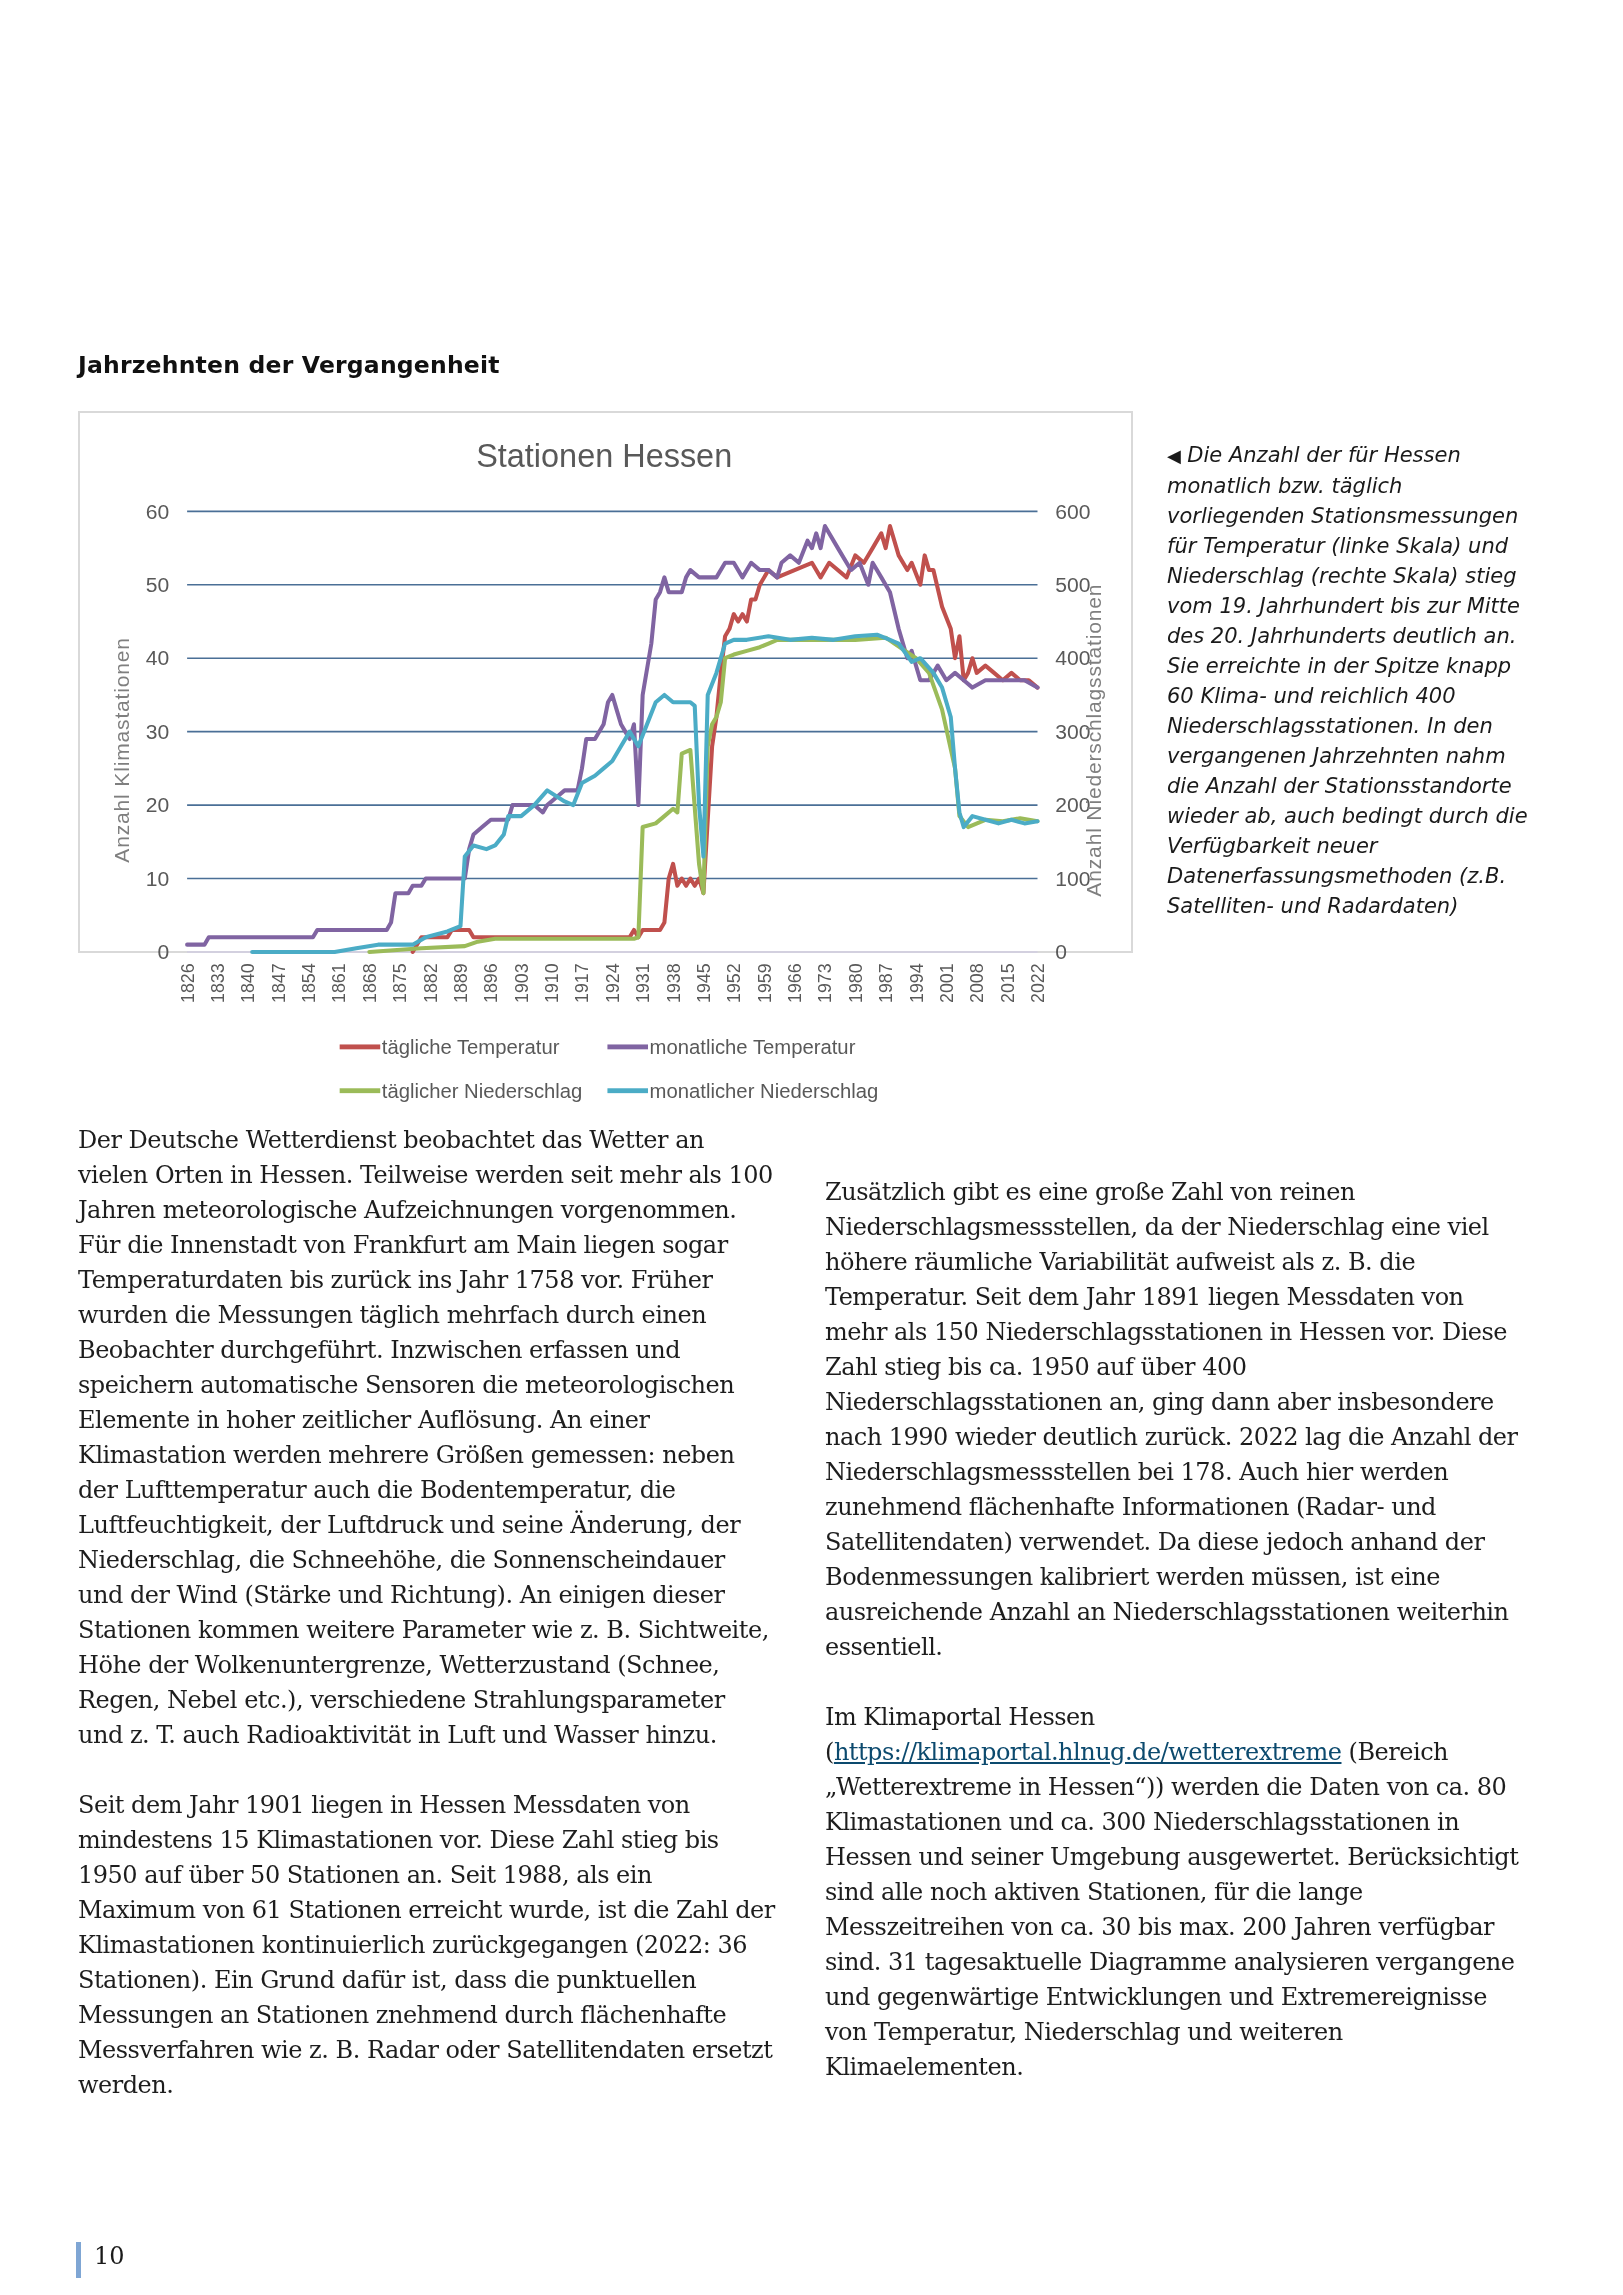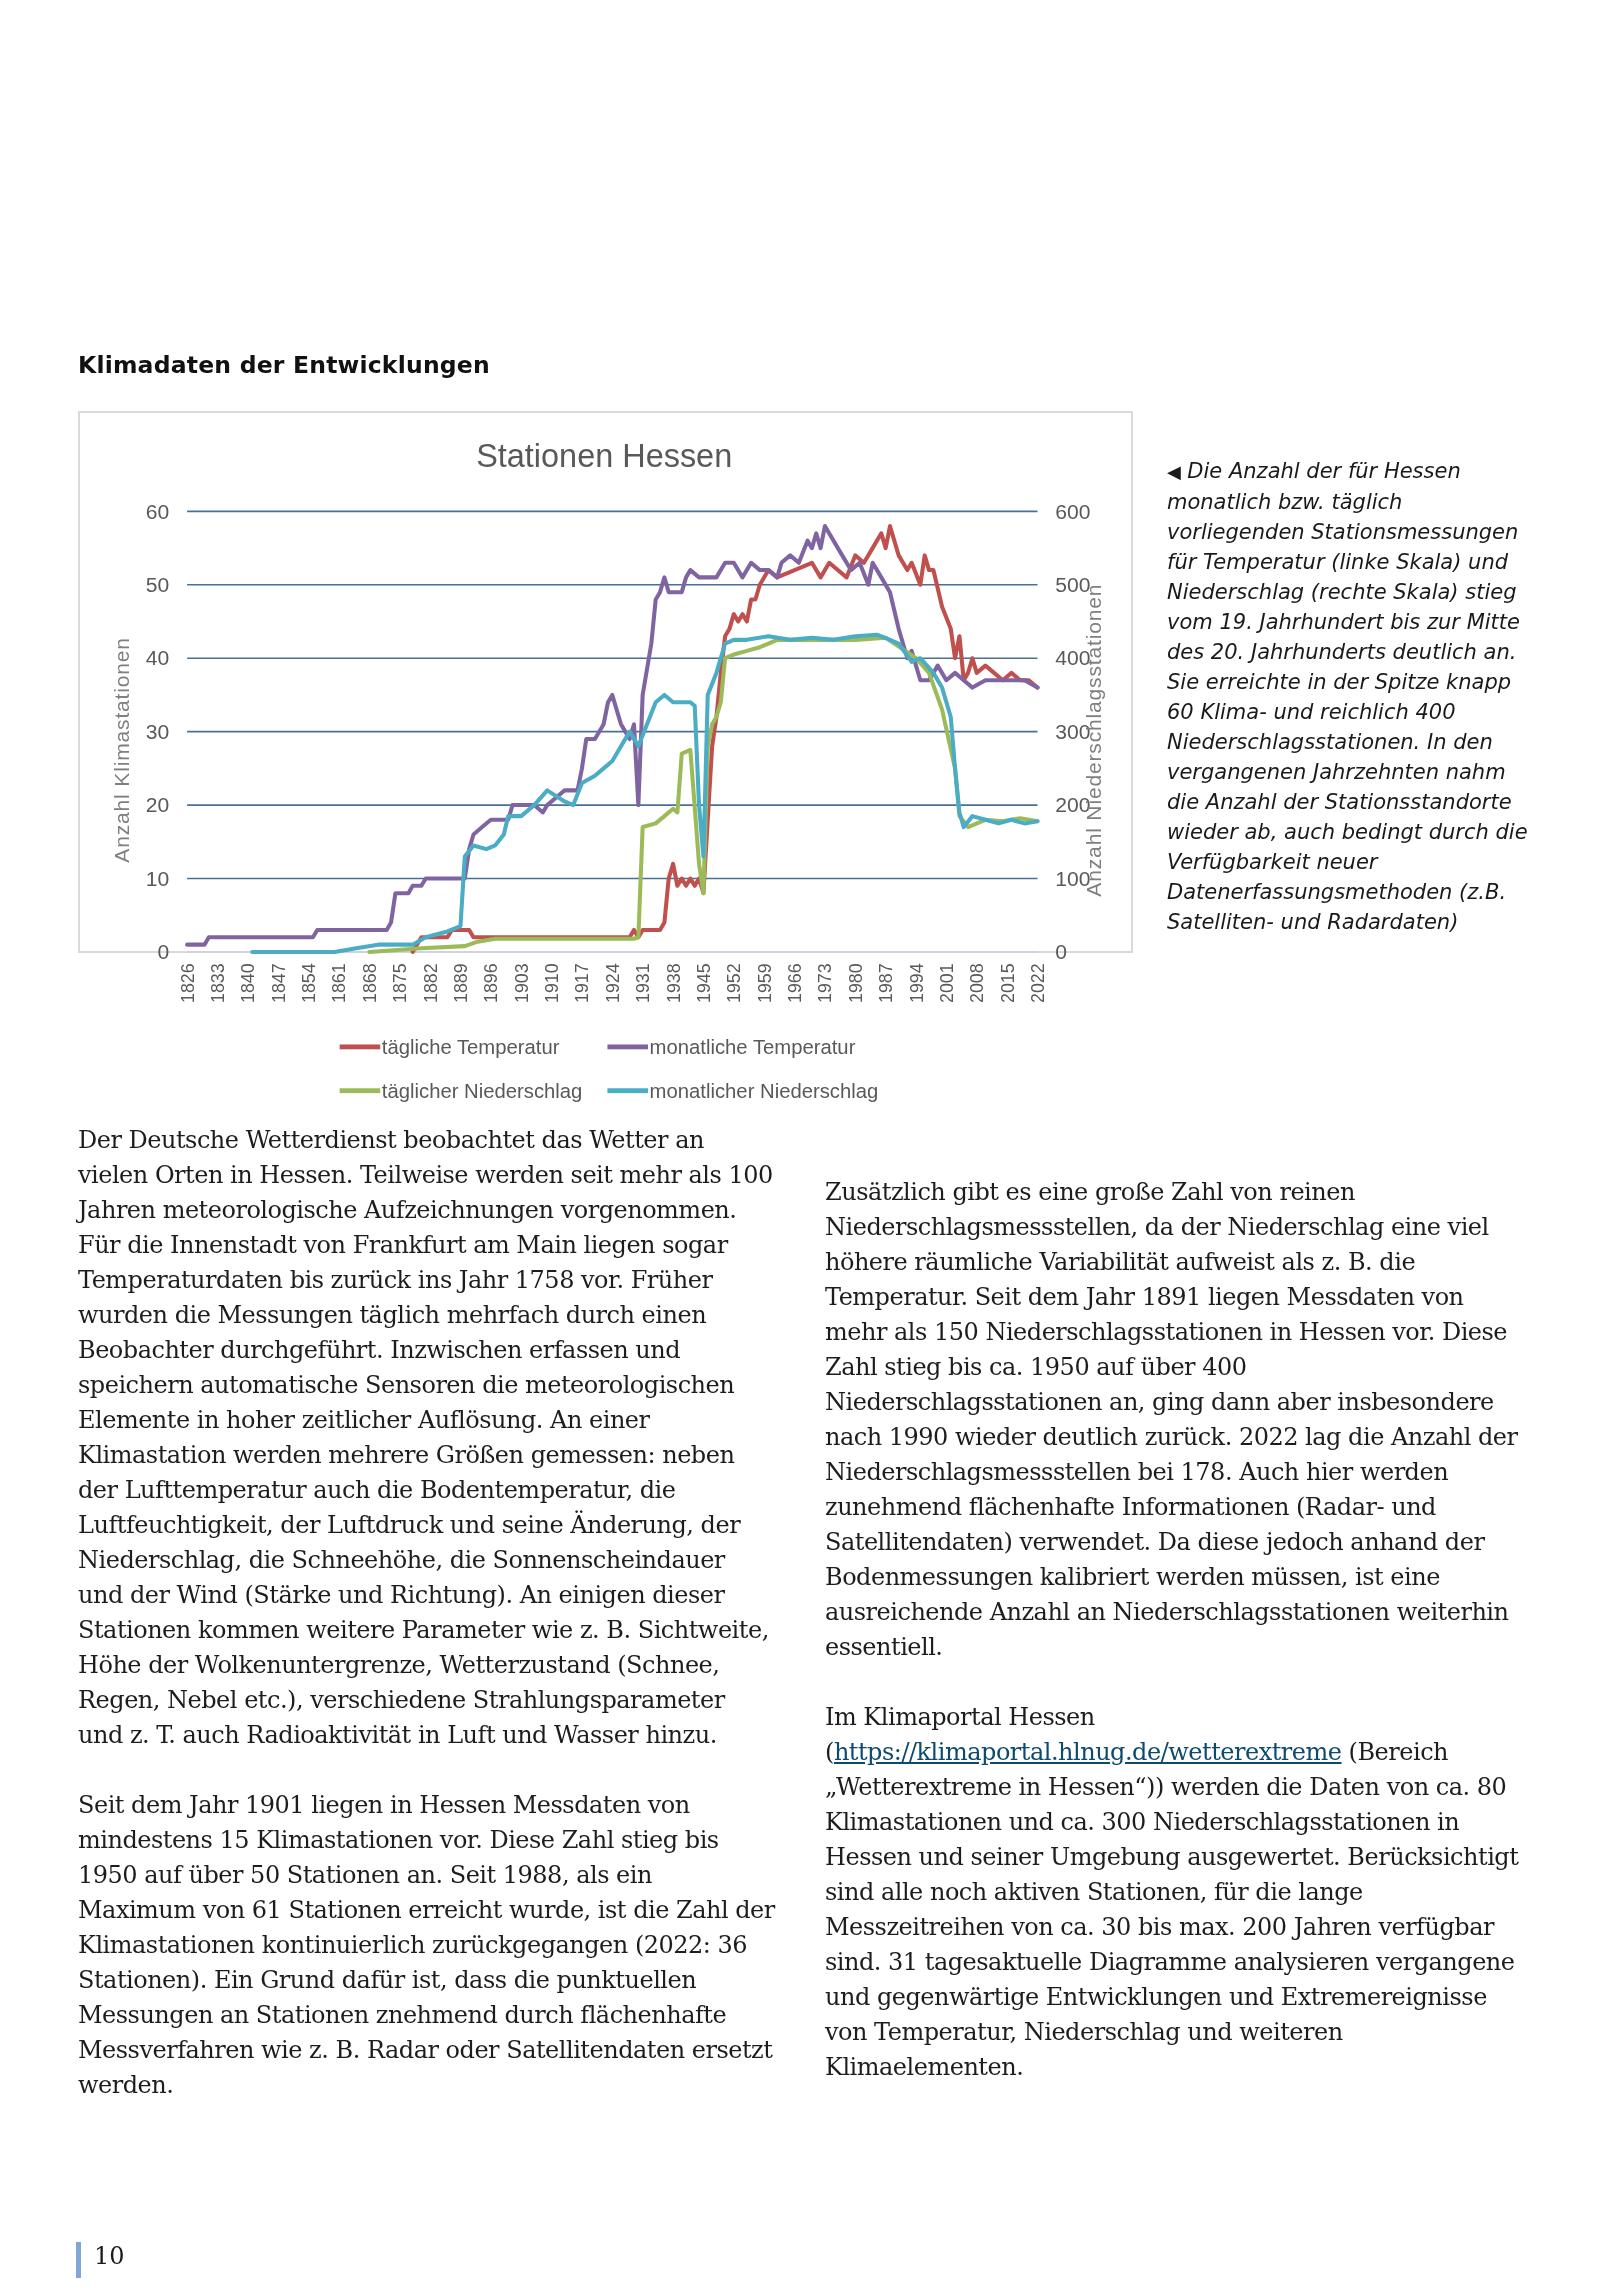--- a/index.html
+++ b/index.html
@@ -1,34 +1,34 @@
 <!DOCTYPE html>
 <html style="font-size:13px"><head>
 <meta charset="utf-8">
 <style>
   html, body { margin: 0; padding: 0; background: #ffffff; }
   body { width: 1623px; height: 2295px; position: relative; overflow: hidden; font-family: "DejaVu Serif", serif; color: #1a1a1a; }
   .section-title { position: absolute; left: 78px; top: 351px; font-family: "DejaVu Sans", sans-serif; font-weight: bold; font-size: 23.5px; letter-spacing: 0.2px; color: #111; }
   .chart-frame { position: absolute; left: 78px; top: 411px; width: 1055px; height: 542px; border: 2.4px solid #d9d9d9; background: #fff; box-sizing: border-box; }
   .chart-svg { position: absolute; left: 0; top: 0; }
   .chart-svg text { font-family: "Liberation Sans", sans-serif; }
-  .caption { position: absolute; left: 1167px; top: 440px; width: 373px; font-family: "DejaVu Sans", sans-serif; font-style: italic; font-size: 21px; line-height: 30px; color: #1a1a1a; margin-top: 16px; }
+  .caption { position: absolute; left: 1167px; top: 440px; width: 373px; font-family: "DejaVu Sans", sans-serif; font-style: italic; font-size: 21px; line-height: 30px; color: #1a1a1a; }
   .caption .arrow { font-style: normal; font-size: 18px; margin-right: 6.5px; }
   .col { position: absolute; width: 698px; font-family: "DejaVu Serif", serif; font-size: 24px; line-height: 35px; color: #1d1d1d; letter-spacing: -0.5px; }
   .col p { margin: 0 0 35px 0; }
   .col-left { left: 78px; top: 1123px; }
   .col-right { left: 825px; top: 1175px; }
   .link { color: #0c4a6e; text-decoration: underline; }
   .page-num { position: absolute; left: 94px; top: 2242px; font-family: "DejaVu Serif", serif; font-size: 24px; color: #1a1a1a; }
   .page-bar { position: absolute; left: 76px; top: 2242px; width: 4.9px; height: 36px; background: #7fa6d4; }
 </style>
 </head>
 <body>
 
-<div class="section-title">Klimadaten der Entwicklungen</div>
+<div class="section-title">Jahrzehnten der Vergangenheit</div>
 
 <div class="chart-frame">
   <svg class="chart-svg" id="chart-svg" width="1050" height="716" viewBox="0 0 1294 882" xmlns="http://www.w3.org/2000/svg">
     <text id="chart-title" x="646" y="66" text-anchor="middle" font-size="40" fill="#595959">Stationen Hessen</text>
     <g id="grid">
         <line x1="132" x2="1180" y1="664" y2="664" stroke="#d0cde0" stroke-width="2"></line>
         <line x1="132" x2="1180" y1="573.5" y2="573.5" stroke="#4a6f96" stroke-width="2"></line>
         <line x1="132" x2="1180" y1="483" y2="483" stroke="#4a6f96" stroke-width="2"></line>
         <line x1="132" x2="1180" y1="392.5" y2="392.5" stroke="#4a6f96" stroke-width="2"></line>
         <line x1="132" x2="1180" y1="302" y2="302" stroke="#4a6f96" stroke-width="2"></line>

